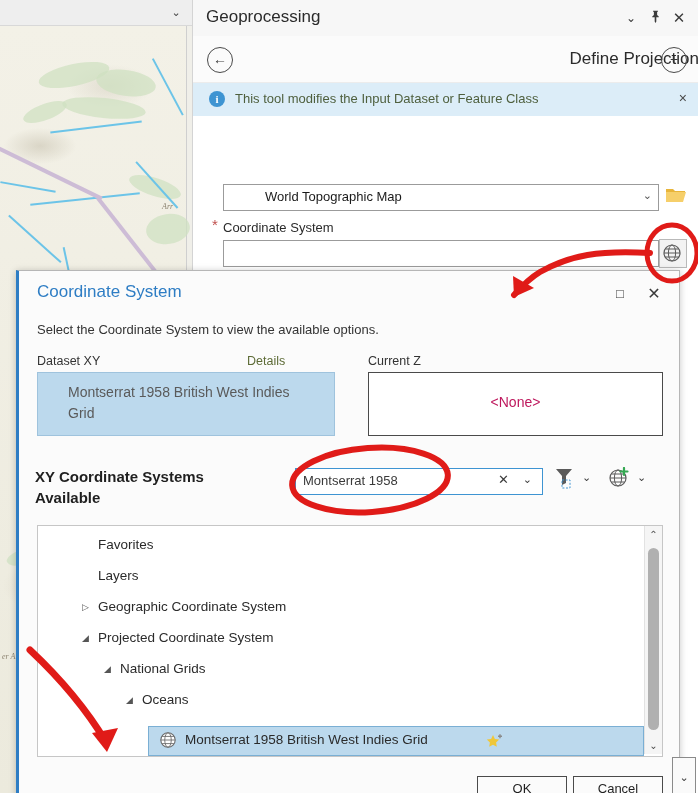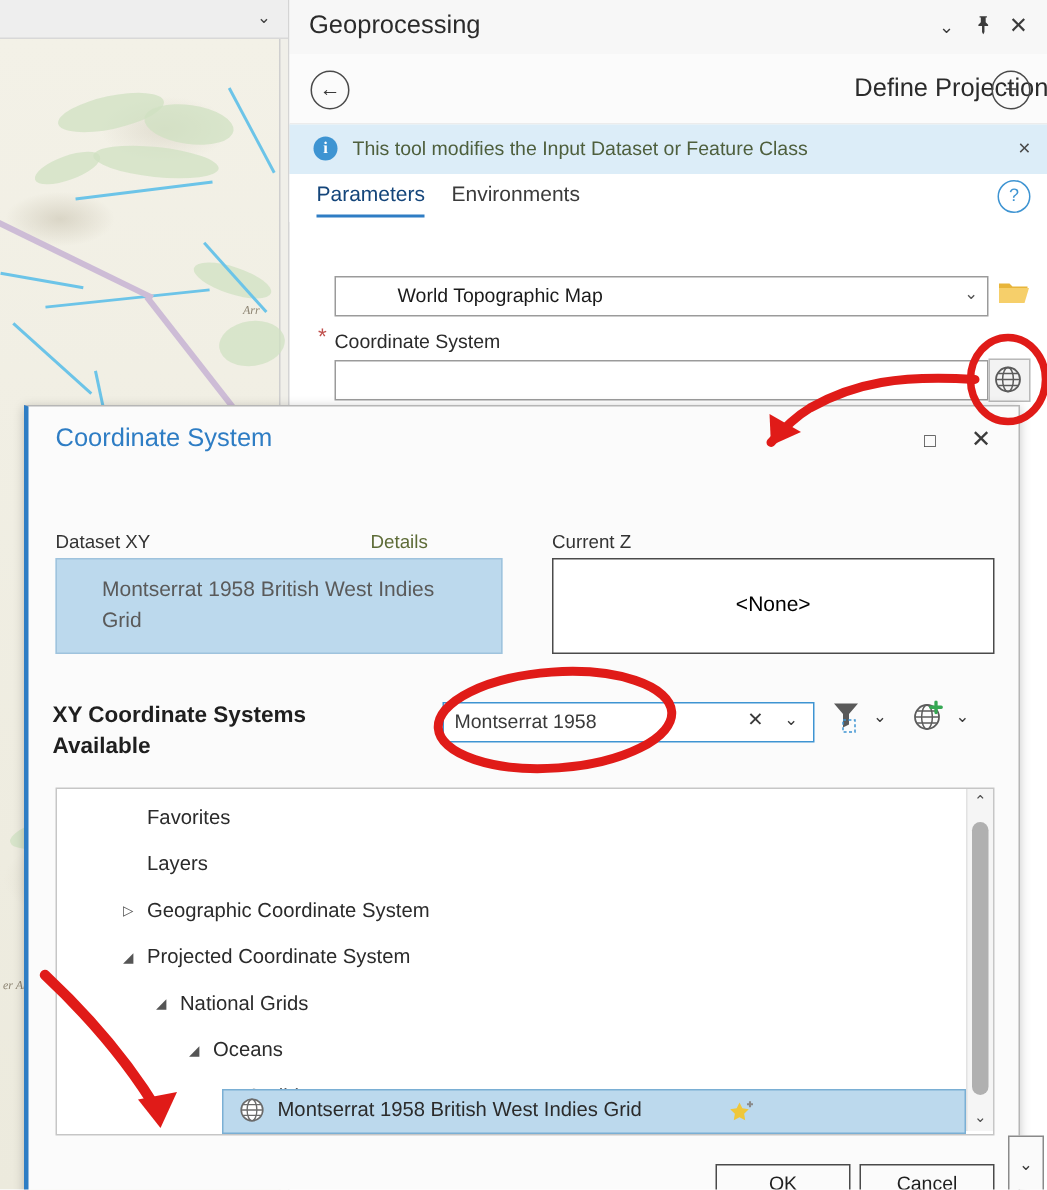--- a/index.html
+++ b/index.html
@@ -176,21 +176,21 @@
   .cs-xy-text {
     position: absolute; left: 30px; top: 9px; width: 250px;
     font-size: 14px; color: #5a5a5a; line-height: 21px;
   }
   .cs-z-box {
     position: absolute; left: 349px; top: 101px; width: 293px; height: 62px;
     background: #ffffff; border: 1px solid #4a4a4a;
   }
   .cs-z-text {
     position: absolute; left: 0; top: 21px; width: 293px; text-align: center;
-    font-size: 14px; color: #000000;
+    font-size: 14px; color: #be185d;
   }
   .cs-avail {
     position: absolute; left: 16px; top: 195px; width: 230px;
     font-size: 15px; font-weight: bold; color: #1f1f1f; line-height: 21px;
   }
   .cs-search {
     position: absolute; left: 276px; top: 197px; width: 246px; height: 25px;
     background: #ffffff; border: 1px solid #3e94d2;
   }
   .cs-search .txt { position: absolute; left: 7px; top: 4px; font-size: 13px; color: #3a3a3a; }
@@ -304,25 +304,20 @@
       <div class="gp-tool-title">Define Projection</div>
       <div class="circ-btn gp-add">+</div>
     </div>
 
     <div class="gp-info">
       <div class="gp-info-icon">i</div>
       <div class="gp-info-text">This tool modifies the Input Dataset or Feature Class</div>
       <div class="gp-info-close">×</div>
     </div>
 
-    <div class="gp-tabs">
-      <div class="gp-tab gp-tab-params active">Parameters</div>
-      <div class="gp-tab gp-tab-envs">Environments</div>
-      <div class="gp-help">?</div>
-    </div>
 
     <div class="fld-box" style="left:30px; top:184px; width:434px;">
       <span class="val">World Topographic Map</span>
       <span class="chev">⌄</span>
     </div>
     <div class="folder-icon" style="left:472px; top:186px;">
       <svg width="22" height="18" viewBox="0 0 22 18">
         <path d="M1 3h7l2 2h10v2H1z" fill="#e8b53a"></path>
         <path d="M1 6h20l-3 10H1z" fill="#f6cf6a"></path>
       </svg>
@@ -342,20 +337,21 @@
         <line x1="3.4" y1="14" x2="16.6" y2="14" stroke="#5b5b5b" stroke-width="1"></line>
       </svg>
     </div>
   </div>
 
   <div class="cs-dialog">
     <div class="cs-title">Coordinate System</div>
     <div class="cs-win-btn cs-max">□</div>
     <div class="cs-win-btn cs-close">✕</div>
 
+    <div class="cs-sub">Select the Coordinate System to view the available options.</div>
 
     <div class="cs-colhead" style="left:18px; top:83px;">Dataset XY</div>
     <div class="cs-details" style="left:228px; top:83px;">Details</div>
     <div class="cs-colhead" style="left:349px; top:83px;">Current Z</div>
 
     <div class="cs-xy-box">
       <div class="cs-xy-text">Montserrat 1958 British West Indies Grid</div>
     </div>
     <div class="cs-z-box">
       <div class="cs-z-text">&lt;None&gt;</div>

